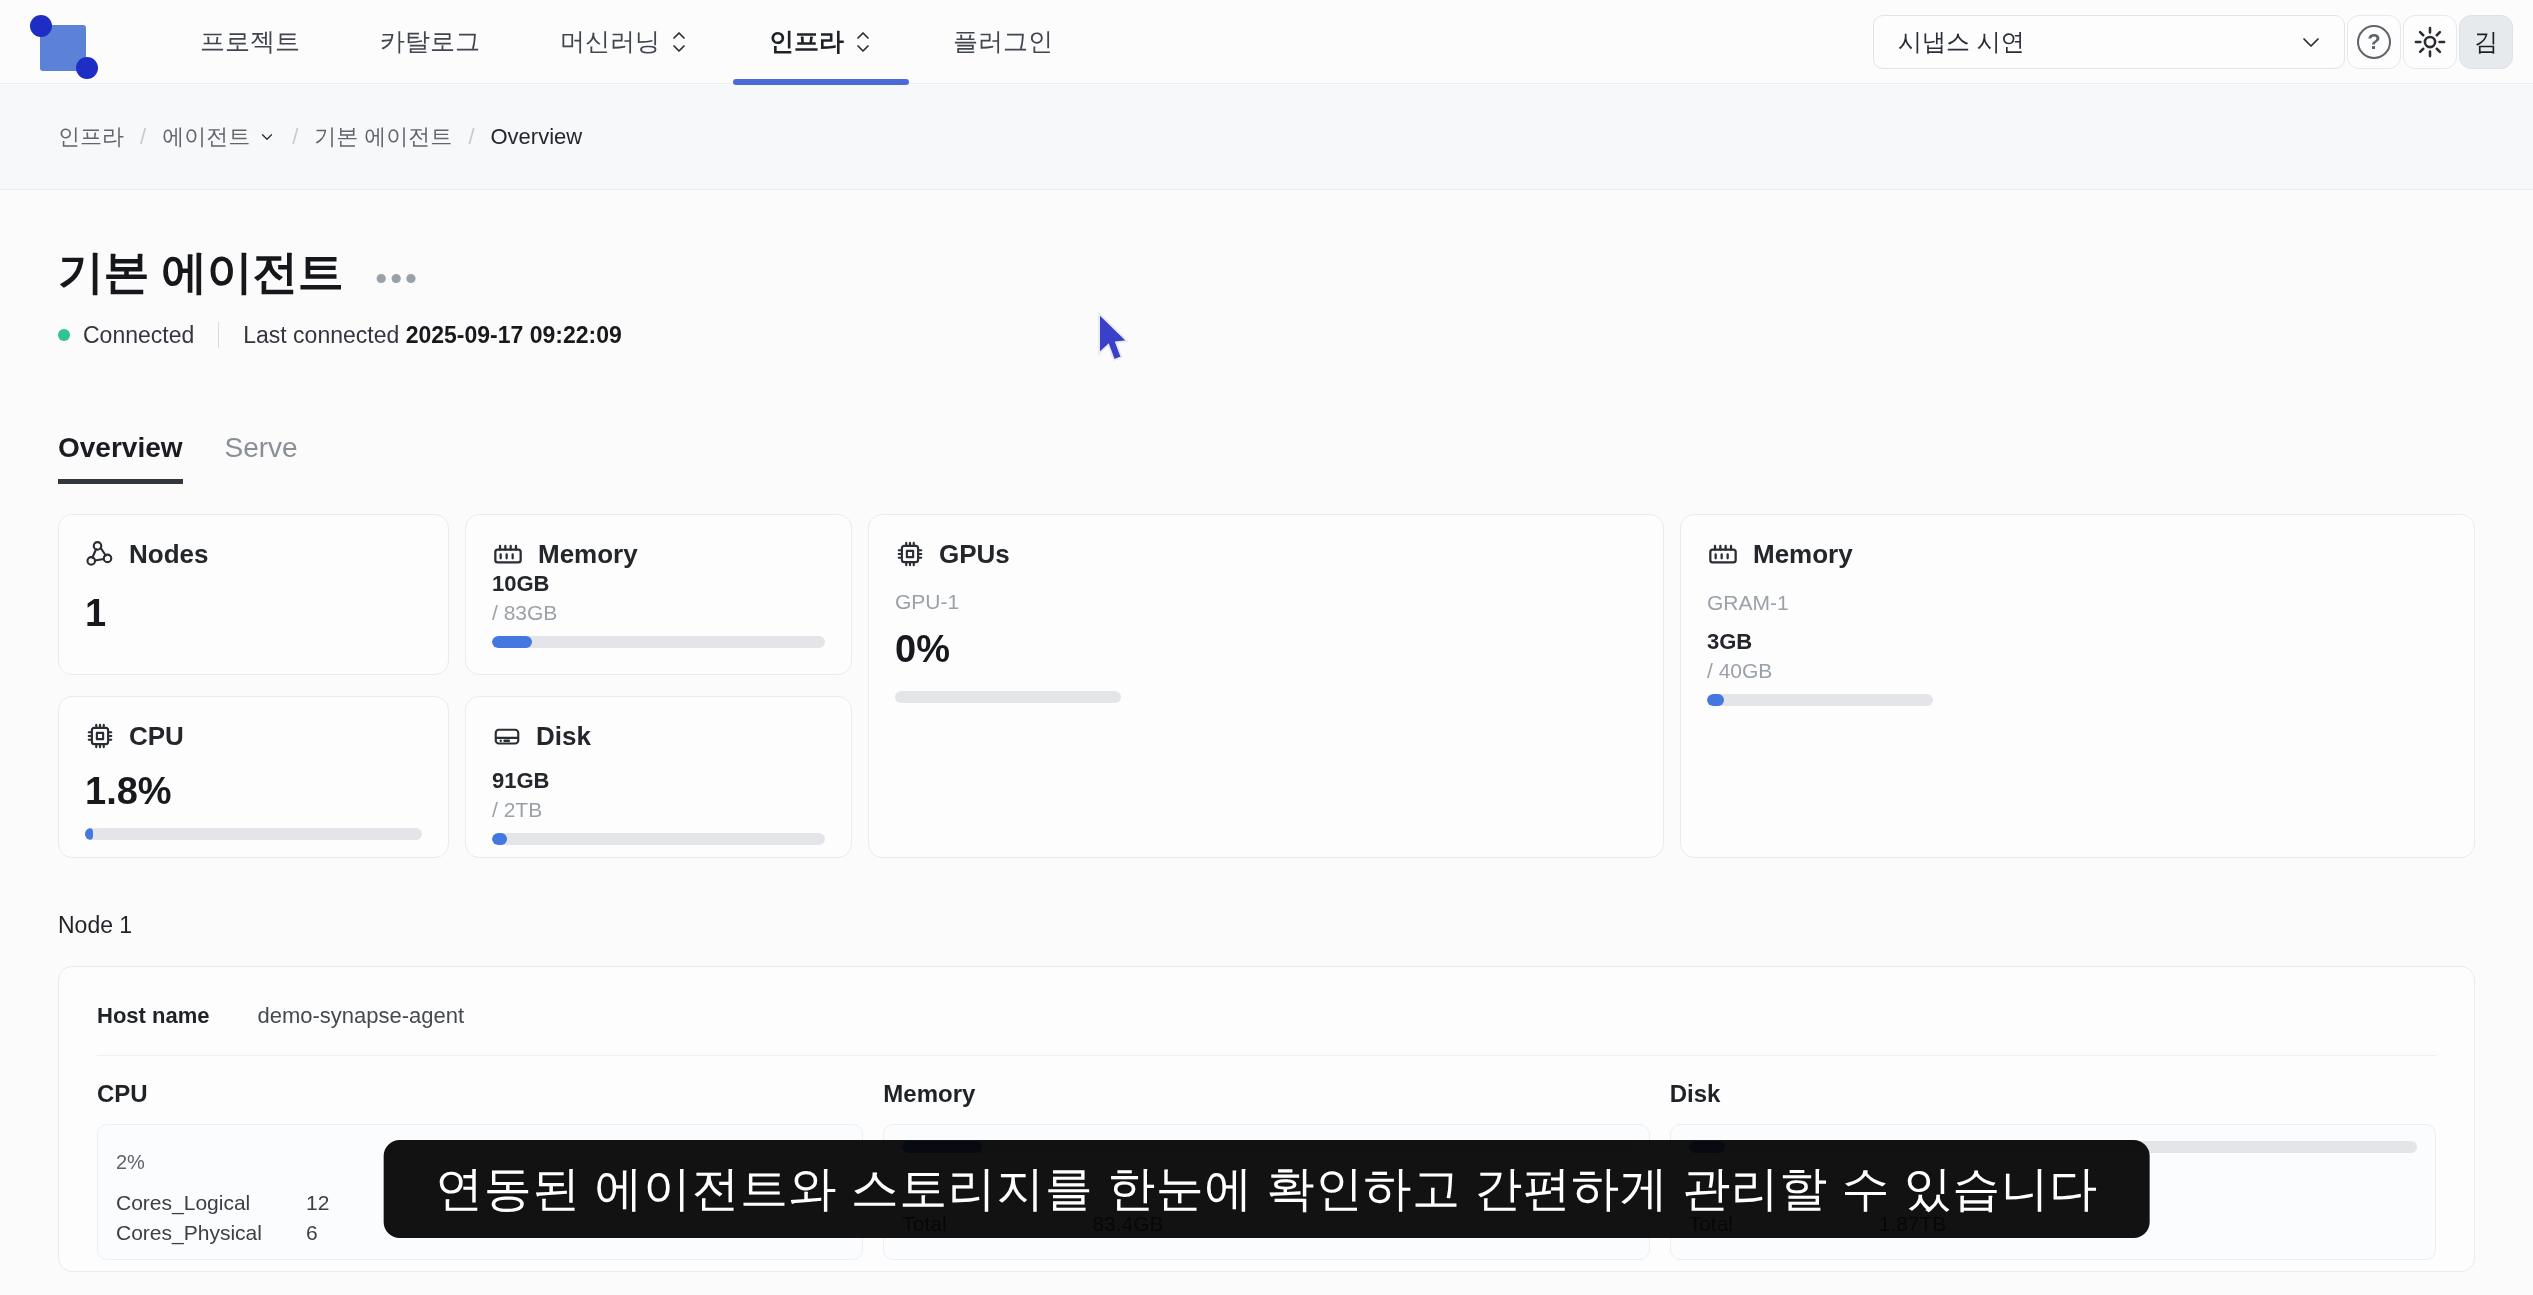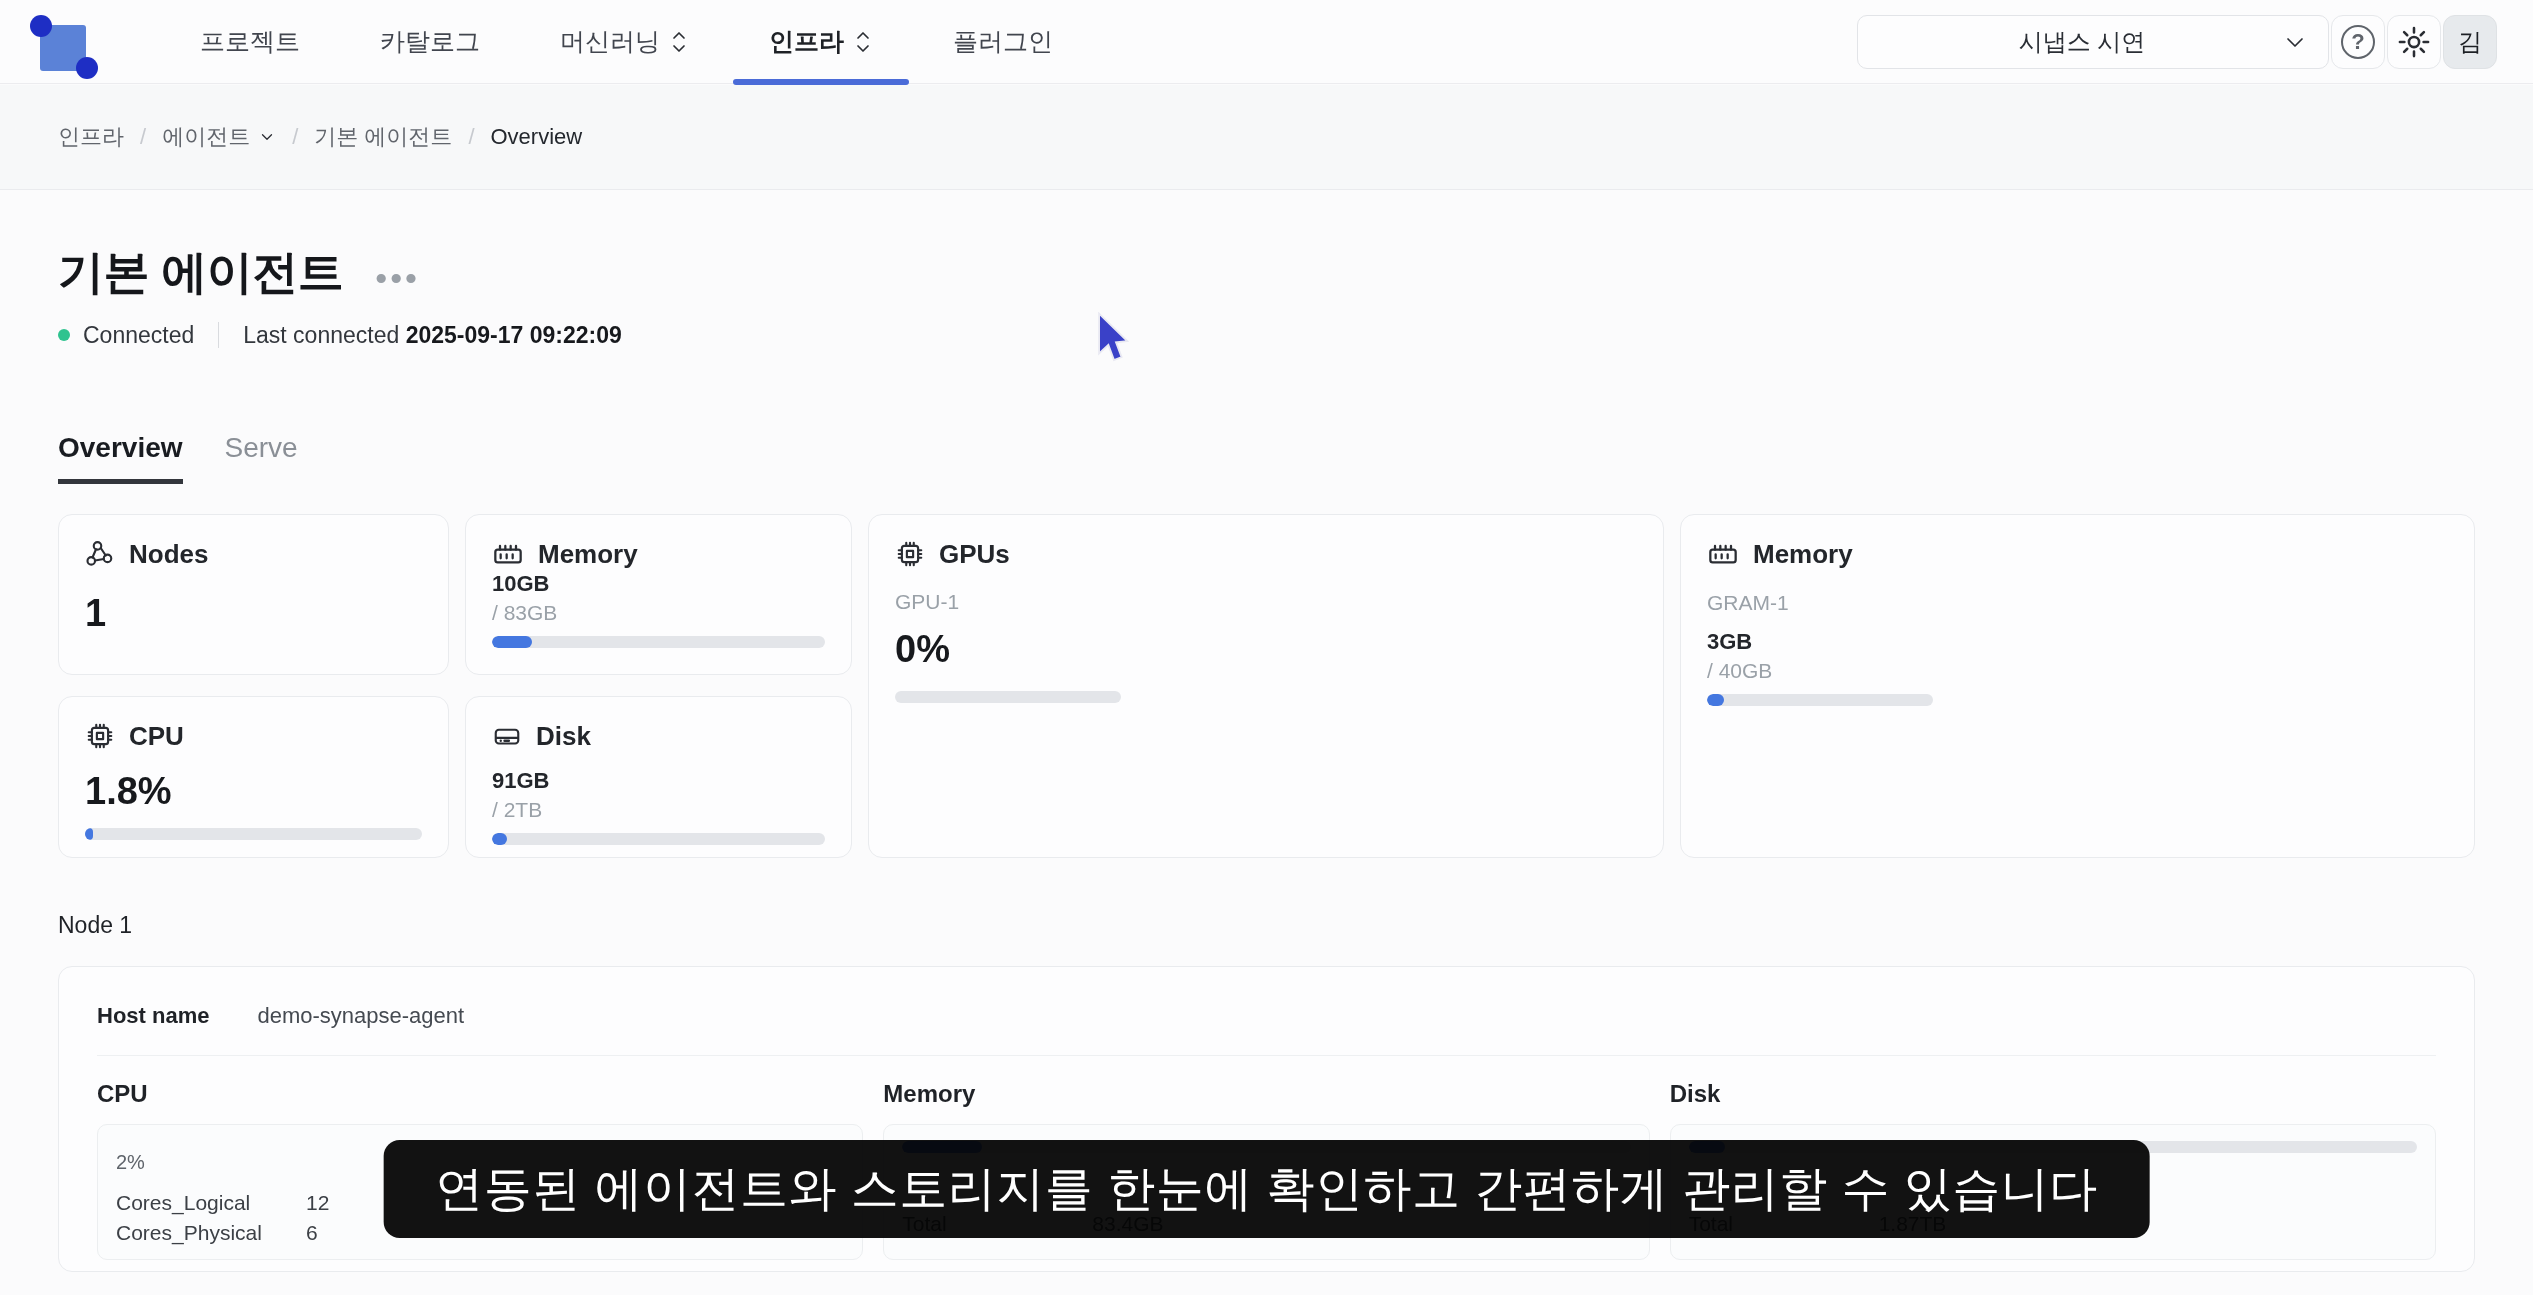--- a/index.html
+++ b/index.html
@@ -13,21 +13,21 @@
   .logo { position:relative; width:66px; height:66px; margin-left:36px; flex:0 0 auto; cursor:pointer; }
   .logo .sq { position:absolute; left:4px; top:16px; width:46px; height:46px; background:#5b82d7; border-radius:3px; }
   .logo .c1 { position:absolute; left:-6px; top:6px; width:22px; height:22px; background:#1e2ec4; border-radius:50%; }
   .logo .c2 { position:absolute; left:40px; top:48px; width:22px; height:22px; background:#1e2ec4; border-radius:50%; }
   .nav-items { display:flex; margin-left:62px; gap:8px; height:84px; }
   .nav-item { display:flex; align-items:center; gap:9px; padding:0 36px; height:84px; position:relative;
               font-size:25px; color:#41454e; cursor:pointer; white-space:nowrap; }
   .nav-item.active { color:#1e2126; font-weight:bold; }
   .nav-item.active .underline { position:absolute; left:0; right:0; bottom:-1px; height:6px; background:#4a6bd8; border-radius:3px; }
   .caret-ud { display:inline-flex; flex-direction:column; line-height:0; }
-  .nav-right { margin-left:auto; margin-right:36px; display:flex; align-items:center; gap:2px;text-align:center; }
+  .nav-right { margin-left:auto; margin-right:20px; display:flex; align-items:center; gap:2px; }
   .proj-select { width:472px; height:54px; border:1px solid #e2e4e8; background:#fdfdfe; border-radius:10px;
                  display:flex; align-items:center; padding:0 20px 0 24px; font-size:24px; color:#2a2e35; cursor:pointer; }
   .proj-select .sel-label { flex:1; }
   .icon-btn { width:54px; height:54px; border:1px solid #e6e8eb; background:#fdfdfe; border-radius:12px;
               display:flex; align-items:center; justify-content:center; cursor:pointer; }
   .help-glyph { width:34px; height:34px; border:2.5px solid #5f646b; border-radius:50%; display:flex;
                 align-items:center; justify-content:center; font-size:22px; font-weight:bold; color:#5f646b; }
   .avatar { width:54px; height:54px; border-radius:12px; background:#e7eaed; border:1px solid #dfe2e5;
             display:flex; align-items:center; justify-content:center; font-size:24px; color:#1d2025; cursor:pointer; }
 

